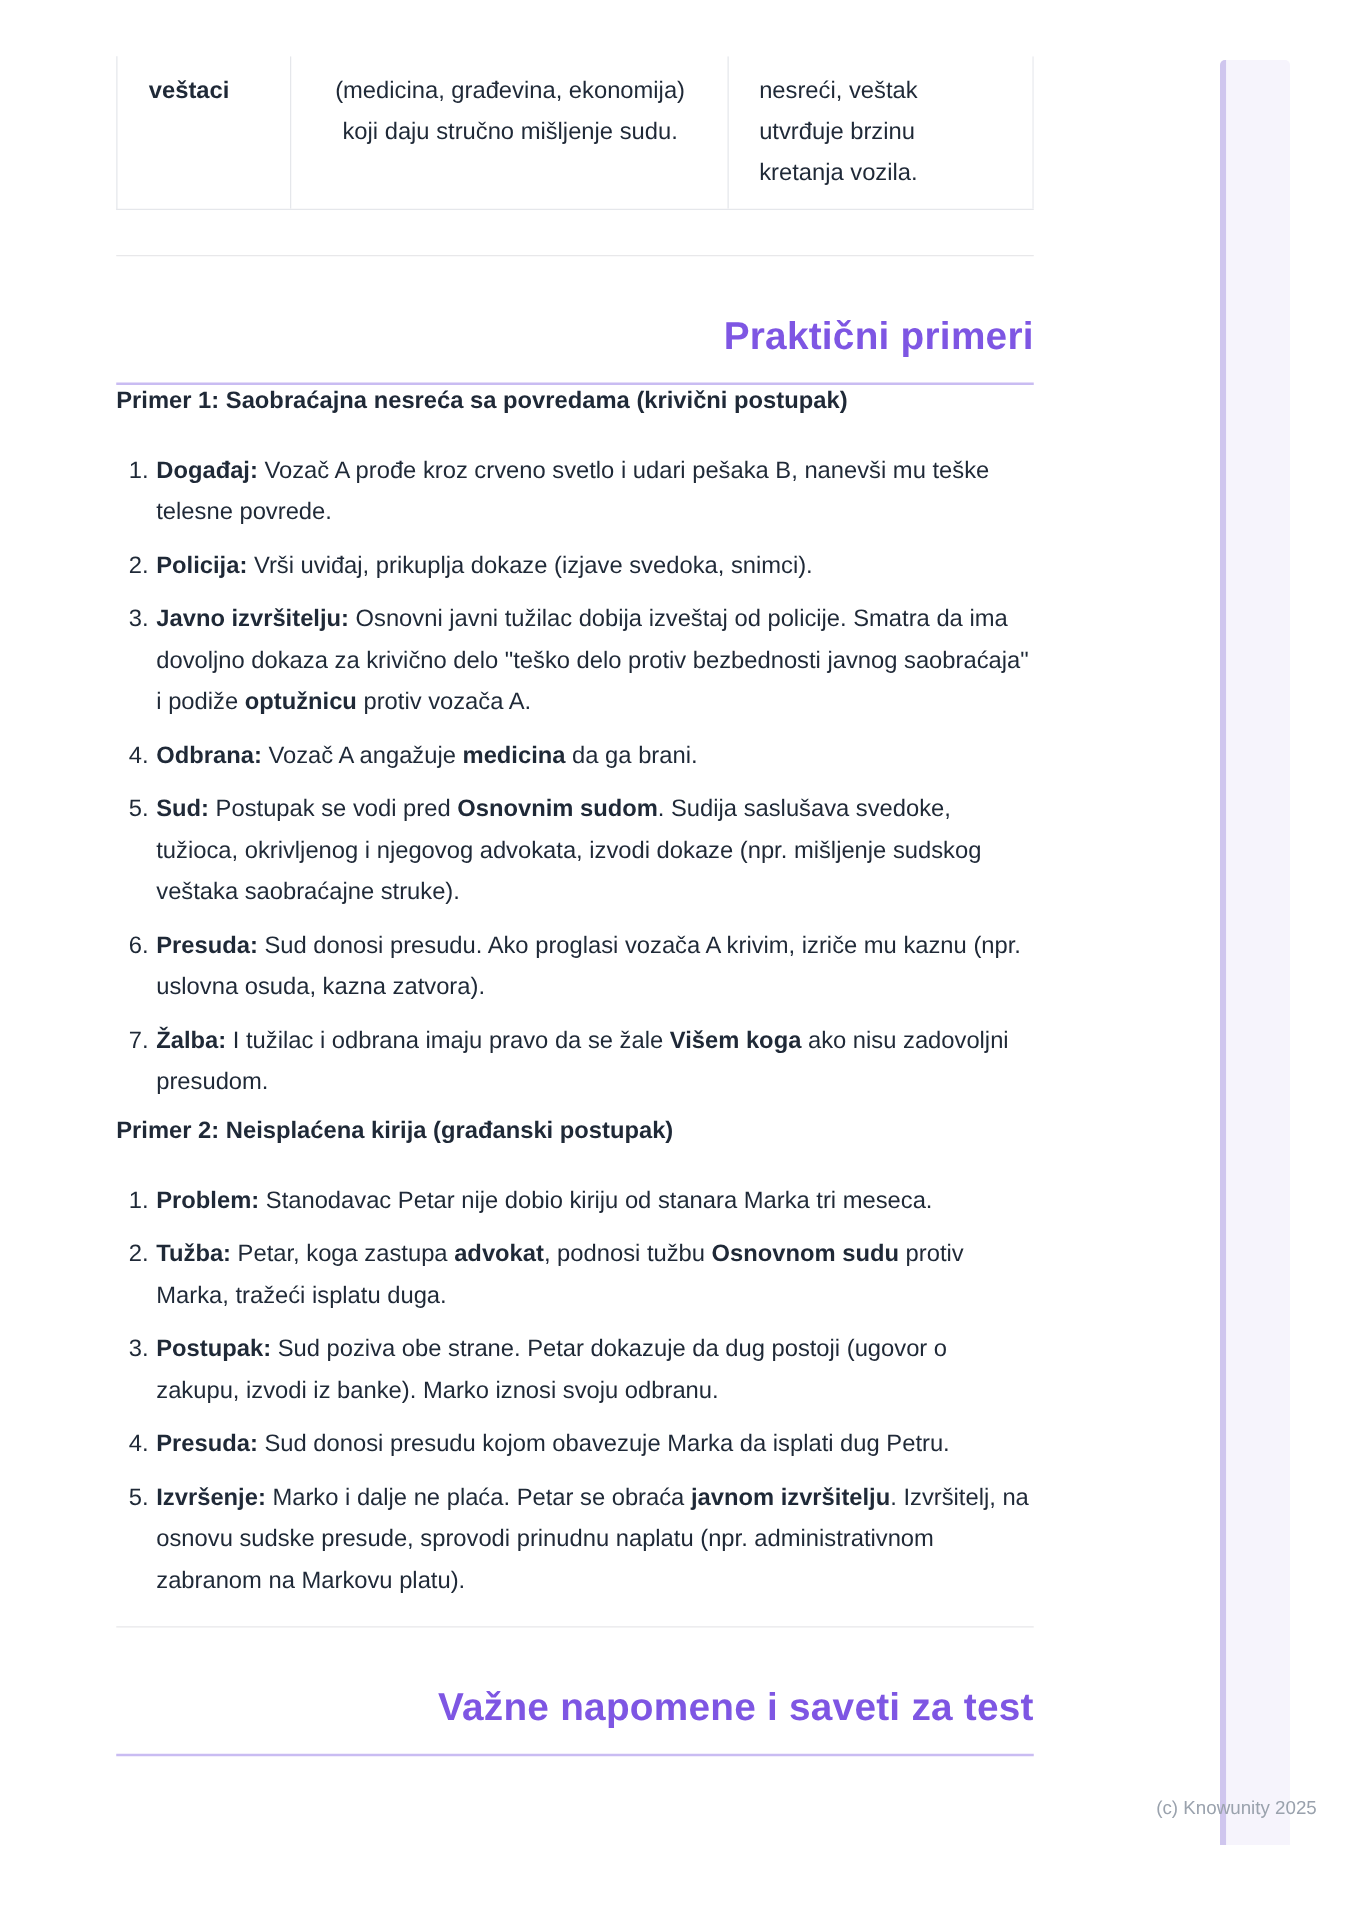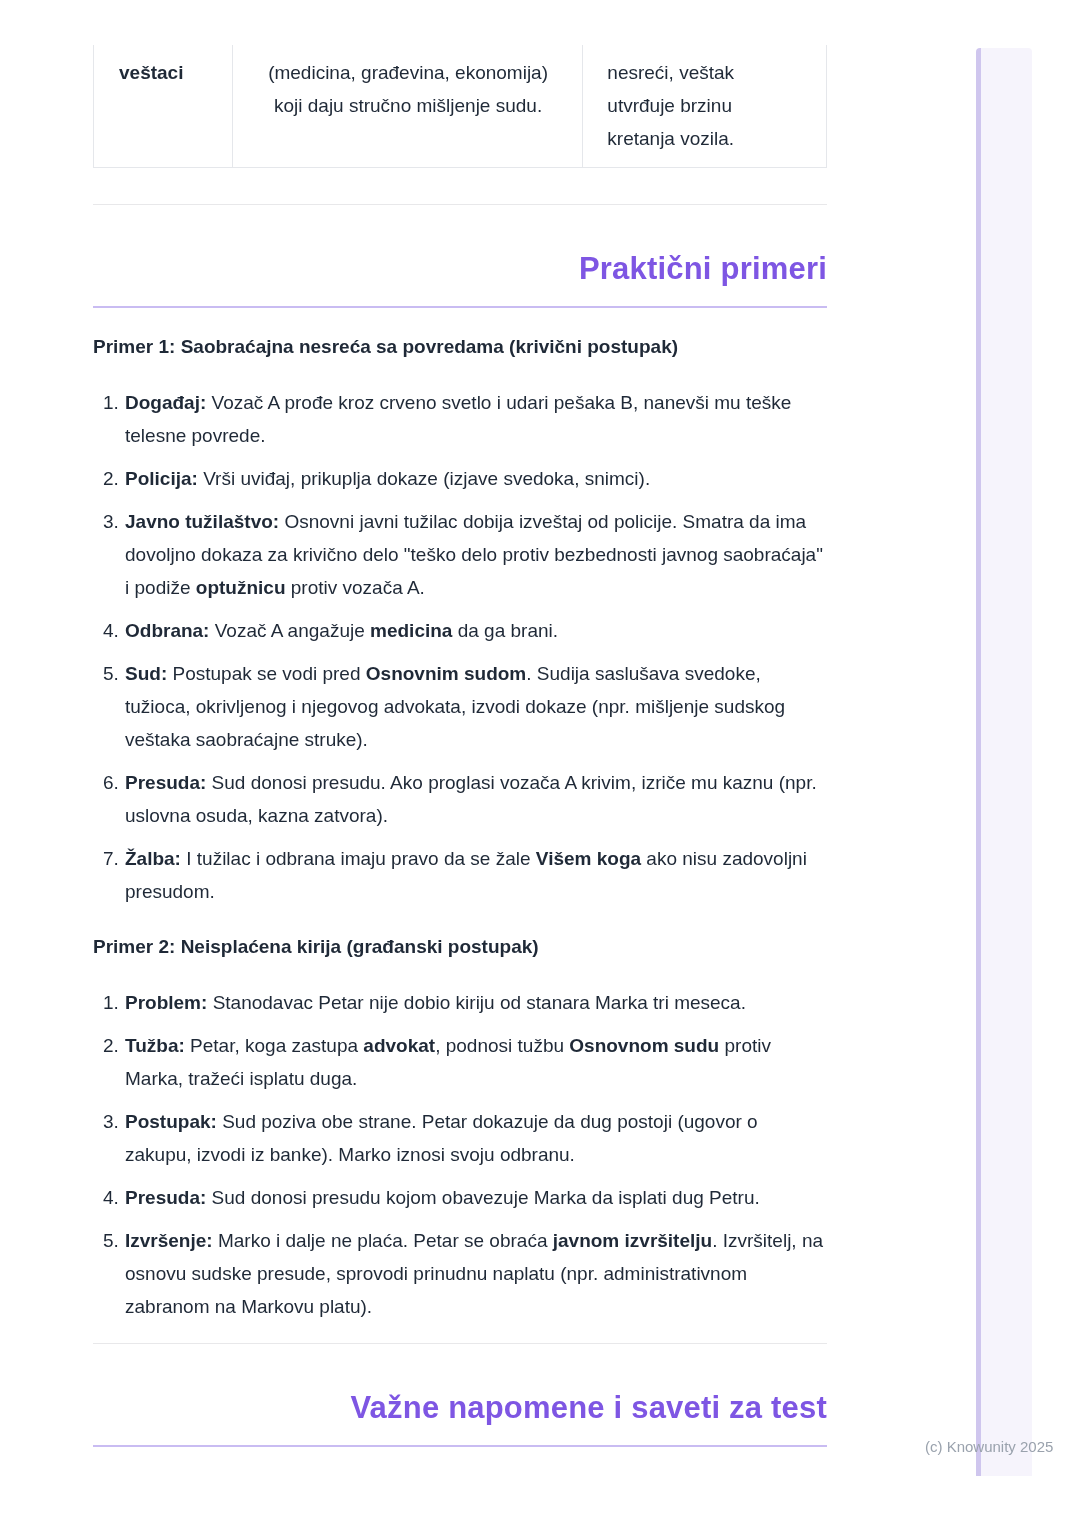--- a/index.html
+++ b/index.html
@@ -65,21 +65,20 @@
   .h1-underline{
     height:2px;
     width:100%;
     background:var(--underline-purple);
     margin-top:17px;
   }
   h3{
     font-size:19px;
     line-height:26px;
     font-weight:700;
-    margin-top:26px;
   }
   
   ol.steps{
     list-style:none;
     margin-top:26px;
     margin-left:10px;
   }
   ol.steps li{
     display:flex;
     margin-bottom:10px;
@@ -137,21 +136,21 @@
       <li>
         <span class="li-num">1.</span>
         <div class="li-body"><strong>Događaj:</strong><span> Vozač A prođe kroz crveno svetlo i udari pešaka B, nanevši mu teške telesne povrede.</span></div>
       </li>
       <li>
         <span class="li-num">2.</span>
         <div class="li-body"><strong>Policija:</strong><span> Vrši uviđaj, prikuplja dokaze (izjave svedoka, snimci).</span></div>
       </li>
       <li>
         <span class="li-num">3.</span>
-        <div class="li-body"><strong>Javno tužilaštvo:</strong><span> Osnovni javni tužilac dobija izveštaj od policije. Smatra da ima dovoljno dokaza za krivično delo "teško delo protiv bezbednosti javnog saobraćaja" i podiže </span><strong>optužnicu</strong><span> protiv vozača A.</span></div>
+        <div class="li-body"><strong>Javno izvršitelju:</strong><span> Osnovni javni tužilac dobija izveštaj od policije. Smatra da ima dovoljno dokaza za krivično delo "teško delo protiv bezbednosti javnog saobraćaja" i podiže </span><strong>optužnicu</strong><span> protiv vozača A.</span></div>
       </li>
       <li>
         <span class="li-num">4.</span>
         <div class="li-body"><strong>Odbrana:</strong><span> Vozač A angažuje </span><strong>medicina</strong><span> da ga brani.</span></div>
       </li>
       <li>
         <span class="li-num">5.</span>
         <div class="li-body"><strong>Sud:</strong><span> Postupak se vodi pred </span><strong>Osnovnim sudom</strong><span>. Sudija saslušava svedoke, tužioca, okrivljenog i njegovog advokata, izvodi dokaze (npr. mišljenje sudskog veštaka saobraćajne struke).</span></div>
       </li>
       <li>

